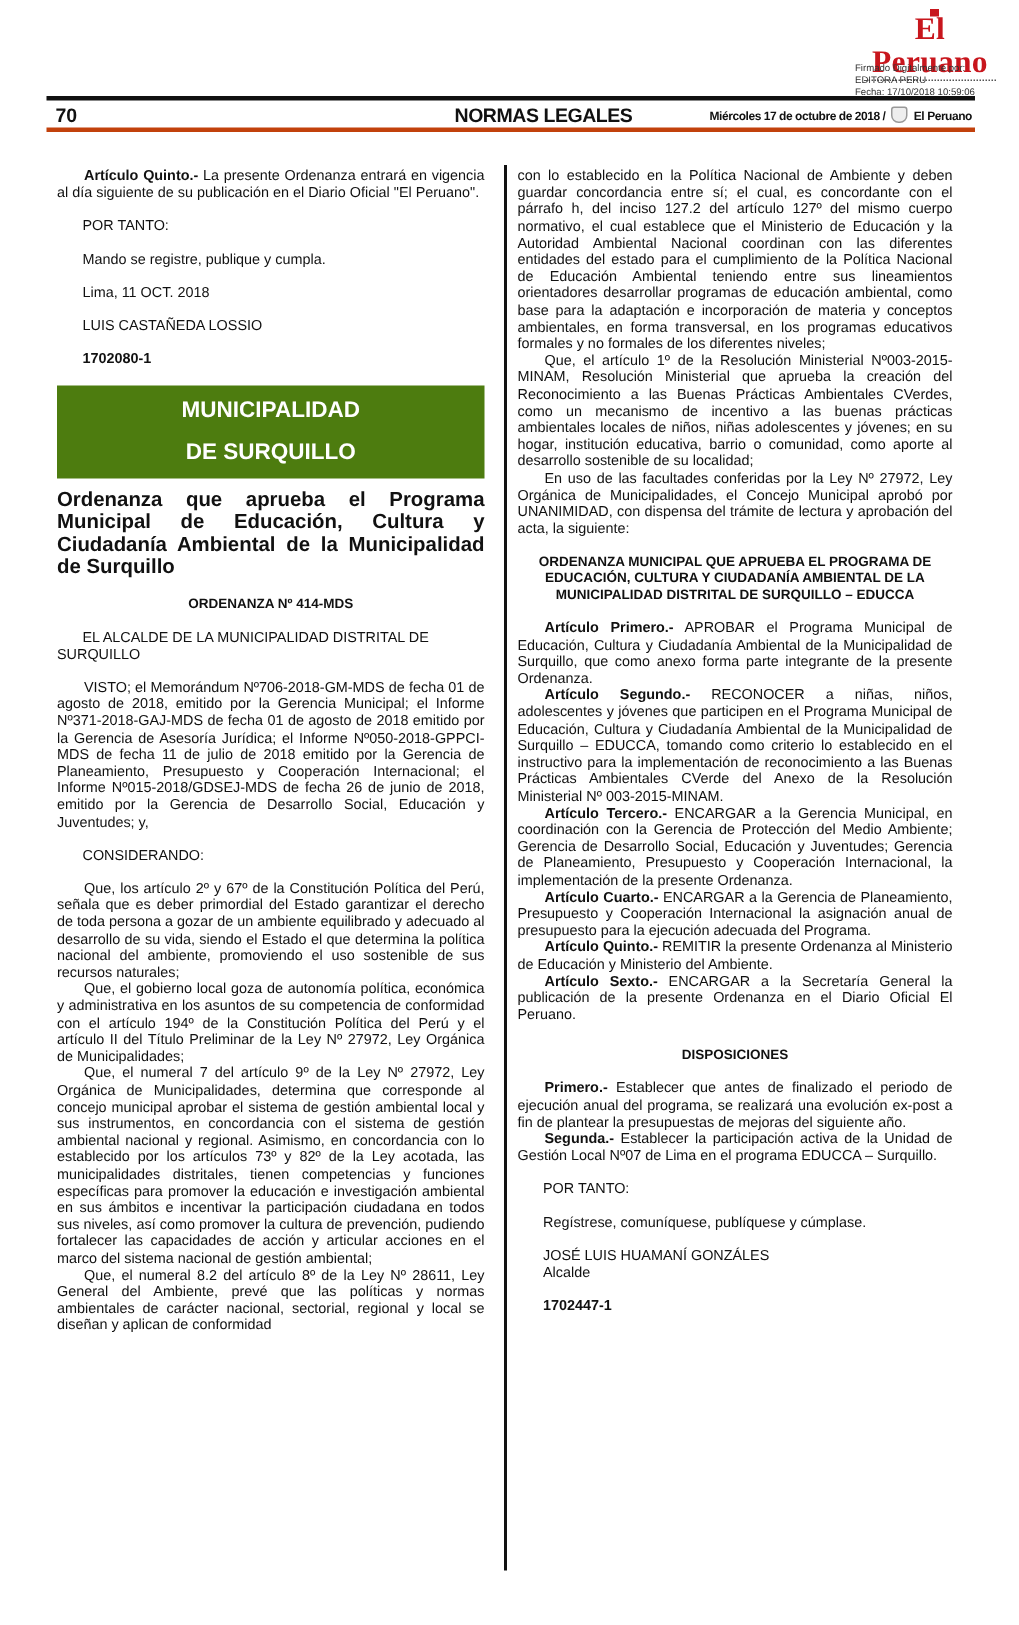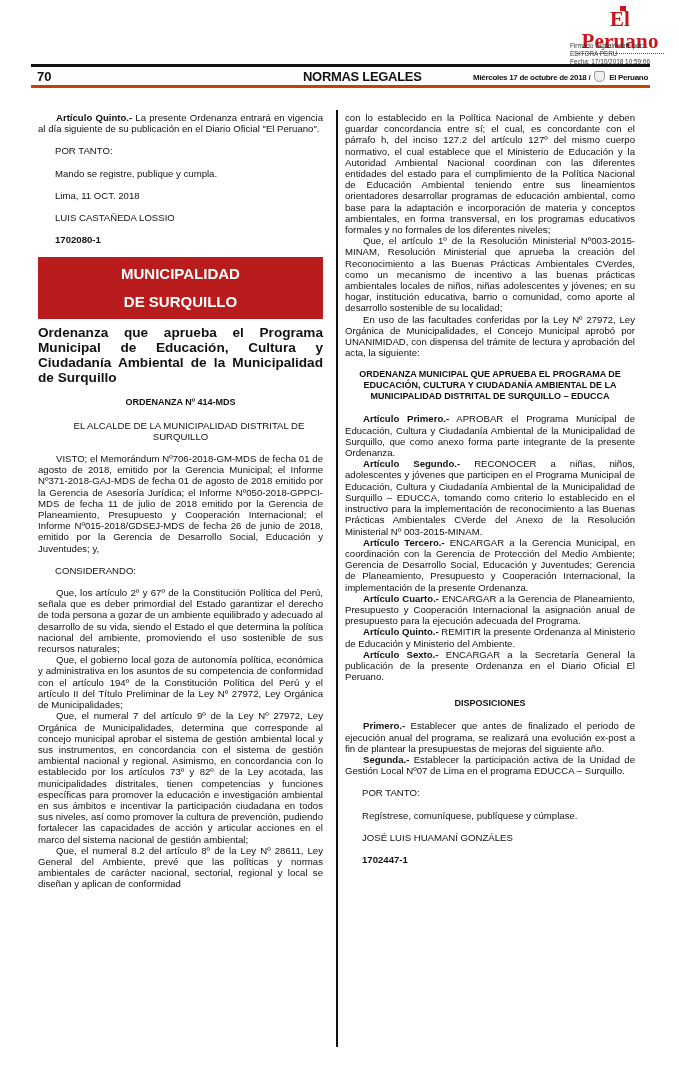--- a/index.html
+++ b/index.html
@@ -19,21 +19,21 @@
   .shield { display:inline-block; width:9px; height:9px; border:1px solid #999; border-radius: 2px 2px 5px 5px; vertical-align: -2px; margin: 0 2px; background:#eee; }
   .col { position: absolute; top: 112px; font-size: 9.6px; line-height: 11.2px; text-align: justify; }
   .col-left { left: 38px; width: 285px; }
   .col-right { left: 345px; width: 290px; }
   .col-divider { position: absolute; left: 336px; top: 110px; width: 2px; height: 937px; background: #111; }
   p { margin: 0; }
   .ind { text-indent: 18px; }
   .pad { padding-left: 17px; }
   .gap { margin-top: 11px; }
   .b { font-weight: bold; }
-  .muni-box { background: #b91c1c; color: #fff; text-align: center; font-weight: bold; font-size: 15px; line-height: 28px; padding: 3px 0; margin-top: 12px; }
+  .muni-box { background: #4d7c0f; color: #fff; text-align: center; font-weight: bold; font-size: 15px; line-height: 28px; padding: 3px 0; margin-top: 12px; }
   .ord-title { font-weight: bold; font-size: 13.6px; line-height: 15px; margin-top: 6px; text-align: justify; }
   .ord-num { font-weight: bold; text-align: center; font-size: 9px; margin-top: 12px; }
   .caps-title { font-weight: bold; text-align: center; font-size: 9px; line-height: 11px; }
 </style>
 </head>
 <body>
 
 <div class="brand">
   <span class="brand-flag"></span>
   <div class="brand-logo">El Peruano</div>
@@ -64,21 +64,21 @@
   <p class="pad gap">Lima, 11 OCT. 2018</p>
   <p class="pad gap">LUIS CASTAÑEDA LOSSIO</p>
   <p class="pad gap b">1702080-1</p>
 
   <div class="muni-box">
     <div>MUNICIPALIDAD</div>
     <div>DE SURQUILLO</div>
   </div>
   <p class="ord-title">Ordenanza que aprueba el Programa Municipal de Educación, Cultura y Ciudadanía Ambiental de la Municipalidad de Surquillo</p>
   <p class="ord-num">ORDENANZA Nº 414-MDS</p>
-  <p class="pad gap" style="padding-left:0;text-indent:17px;text-align:center;">EL ALCALDE DE LA MUNICIPALIDAD DISTRITAL DE SURQUILLO</p>
+  <p class="pad gap" style="padding-left:0;text-indent:17px;text-align:left;">EL ALCALDE DE LA MUNICIPALIDAD DISTRITAL DE SURQUILLO</p>
   <p class="ind gap">VISTO; el Memorándum Nº706-2018-GM-MDS de fecha 01 de agosto de 2018, emitido por la Gerencia Municipal; el Informe Nº371-2018-GAJ-MDS de fecha 01 de agosto de 2018 emitido por la Gerencia de Asesoría Jurídica; el Informe Nº050-2018-GPPCI-MDS de fecha 11 de julio de 2018 emitido por la Gerencia de Planeamiento, Presupuesto y Cooperación Internacional; el Informe Nº015-2018/GDSEJ-MDS de fecha 26 de junio de 2018, emitido por la Gerencia de Desarrollo Social, Educación y Juventudes; y,</p>
   <p class="pad gap">CONSIDERANDO:</p>
   <p class="ind gap">Que, los artículo 2º y 67º de la Constitución Política del Perú, señala que es deber primordial del Estado garantizar el derecho de toda persona a gozar de un ambiente equilibrado y adecuado al desarrollo de su vida, siendo el Estado el que determina la política nacional del ambiente, promoviendo el uso sostenible de sus recursos naturales;</p>
   <p class="ind">Que, el gobierno local goza de autonomía política, económica y administrativa en los asuntos de su competencia de conformidad con el artículo 194º de la Constitución Política del Perú y el artículo II del Título Preliminar de la Ley Nº 27972, Ley Orgánica de Municipalidades;</p>
   <p class="ind">Que, el numeral 7 del artículo 9º de la Ley Nº 27972, Ley Orgánica de Municipalidades, determina que corresponde al concejo municipal aprobar el sistema de gestión ambiental local y sus instrumentos, en concordancia con el sistema de gestión ambiental nacional y regional. Asimismo, en concordancia con lo establecido por los artículos 73º y 82º de la Ley acotada, las municipalidades distritales, tienen competencias y funciones específicas para promover la educación e investigación ambiental en sus ámbitos e incentivar la participación ciudadana en todos sus niveles, así como promover la cultura de prevención, pudiendo fortalecer las capacidades de acción y articular acciones en el marco del sistema nacional de gestión ambiental;</p>
   <p class="ind">Que, el numeral 8.2 del artículo 8º de la Ley Nº 28611, Ley General del Ambiente, prevé que las políticas y normas ambientales de carácter nacional, sectorial, regional y local se diseñan y aplican de conformidad</p>
 </div>
 
 <div class="col col-right">
   <p>con lo establecido en la Política Nacional de Ambiente y deben guardar concordancia entre sí; el cual, es concordante con el párrafo h, del inciso 127.2 del artículo 127º del mismo cuerpo normativo, el cual establece que el Ministerio de Educación y la Autoridad Ambiental Nacional coordinan con las diferentes entidades del estado para el cumplimiento de la Política Nacional de Educación Ambiental teniendo entre sus lineamientos orientadores desarrollar programas de educación ambiental, como base para la adaptación e incorporación de materia y conceptos ambientales, en forma transversal, en los programas educativos formales y no formales de los diferentes niveles;</p>
@@ -92,14 +92,15 @@
   <p class="ind"><span class="b">Artículo Quinto.-</span><span> REMITIR la presente Ordenanza al Ministerio de Educación y Ministerio del Ambiente.</span></p>
   <p class="ind"><span class="b">Artículo Sexto.-</span><span> ENCARGAR a la Secretaría General la publicación de la presente Ordenanza en el Diario Oficial El Peruano.</span></p>
   <div class="caps-title gap" style="margin-top:16px;">
     <div>DISPOSICIONES</div>
   </div>
   <p class="ind gap"><span class="b">Primero.-</span><span> Establecer que antes de finalizado el periodo de ejecución anual del programa, se realizará una evolución ex-post a fin de plantear la presupuestas de mejoras del siguiente año.</span></p>
   <p class="ind"><span class="b">Segunda.-</span><span> Establecer la participación activa de la Unidad de Gestión Local Nº07 de Lima en el programa EDUCCA – Surquillo.</span></p>
   <p class="pad gap">POR TANTO:</p>
   <p class="pad gap">Regístrese, comuníquese, publíquese y cúmplase.</p>
   <p class="pad gap">JOSÉ LUIS HUAMANÍ GONZÁLES</p>
+  <p class="pad">Alcalde</p>
   <p class="pad gap b">1702447-1</p>
 </div>
 
 </body></html>

